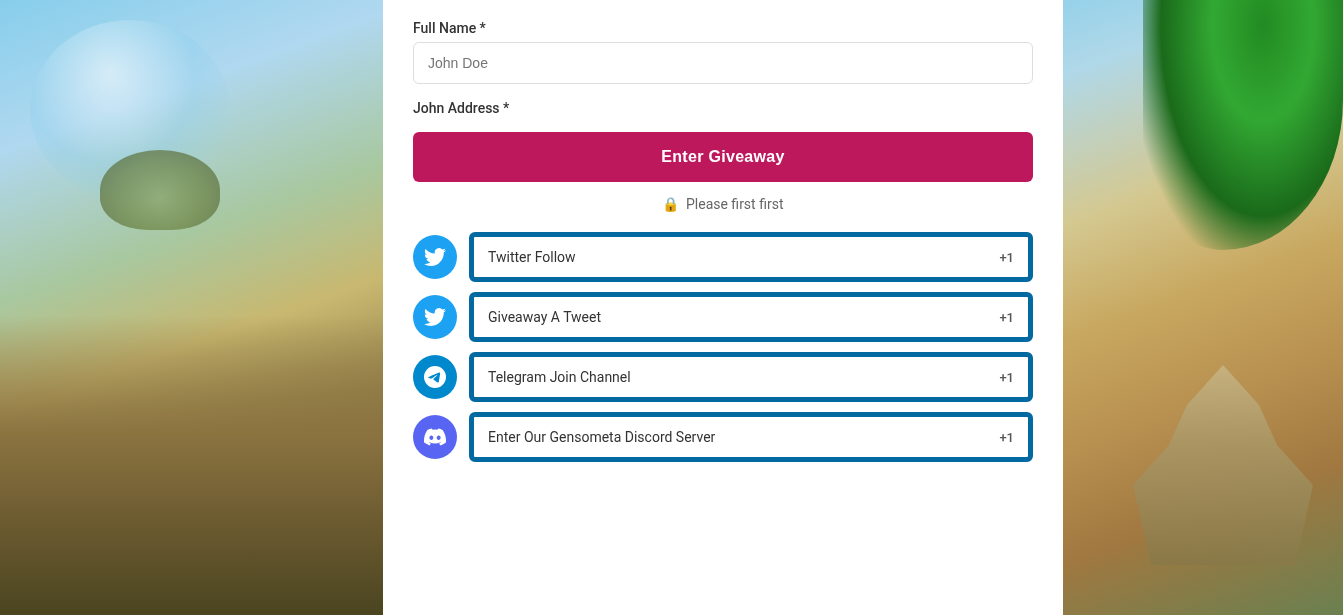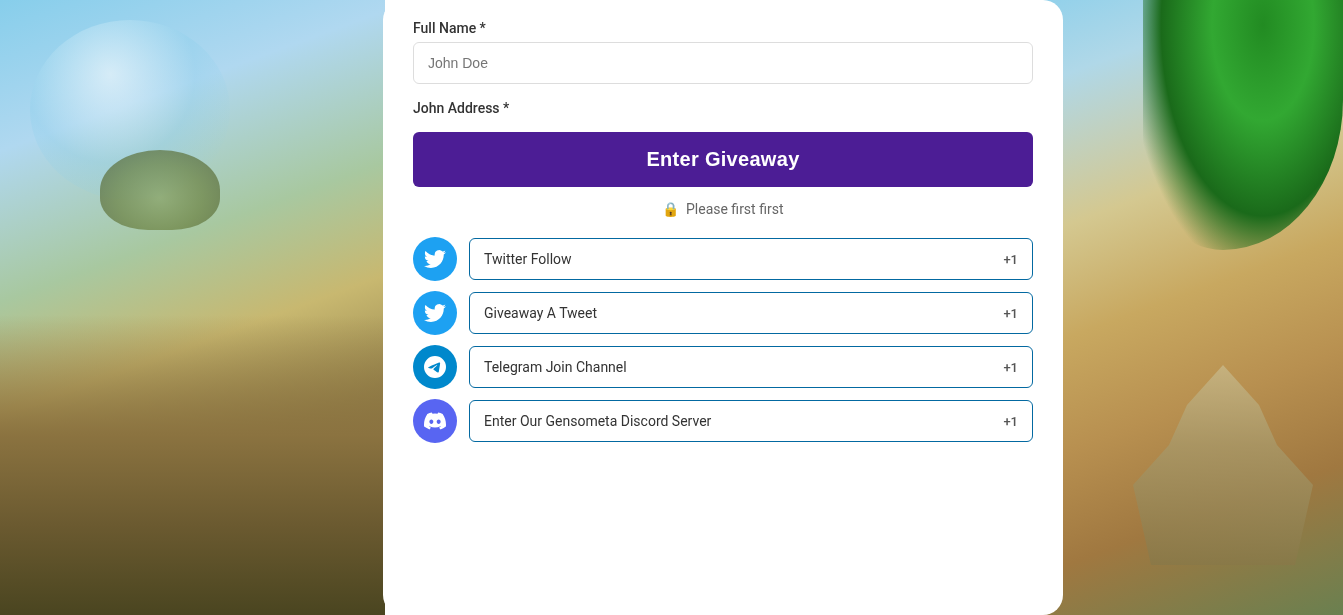--- a/index.html
+++ b/index.html
@@ -88,21 +88,20 @@
 
     .modal-overlay {
       position: absolute;
       left: 383px;
       top: 0;
       width: 680px;
       height: 615px;
       background: white;
       overflow-y: auto;
       padding: 20px 30px 30px 30px;
-      border-radius: 20px;
     }
 
     .form-group {
       margin-bottom: 16px;
     }
 
     .form-label {
       display: block;
       font-size: 14px;
       font-weight: 500;
@@ -116,23 +115,23 @@
       border: 1px solid #ddd;
       border-radius: 6px;
       font-size: 14px;
       color: #b91c1c;
       outline: none;
     }
 
     .btn-enter-giveaway {
       width: 100%;
       padding: 16px;
-      background: #4c1d95;
+      background: #be185d;
       color: white;
-      font-size: 20px;
+      font-size: 16px;
       font-weight: 600;
       border: none;
       border-radius: 6px;
       cursor: pointer;
       margin-bottom: 14px;
       letter-spacing: 0.3px;
     }
 
     .login-notice {
       text-align: center;
@@ -177,21 +176,21 @@
     .discord-purple { background: #5865f2; }
 
     .social-icon-circle svg {
       width: 22px;
       height: 22px;
       fill: white;
     }
 
     .task-label-box {
       flex: 1;
-      border: 1px solid #0369a1;
+      border: 5px solid #0369a1;
       border-radius: 6px;
       padding: 12px 14px;
       display: flex;
       align-items: center;
       justify-content: space-between;
       font-size: 14px;
       color: #333;
     }
 
     .task-points {

